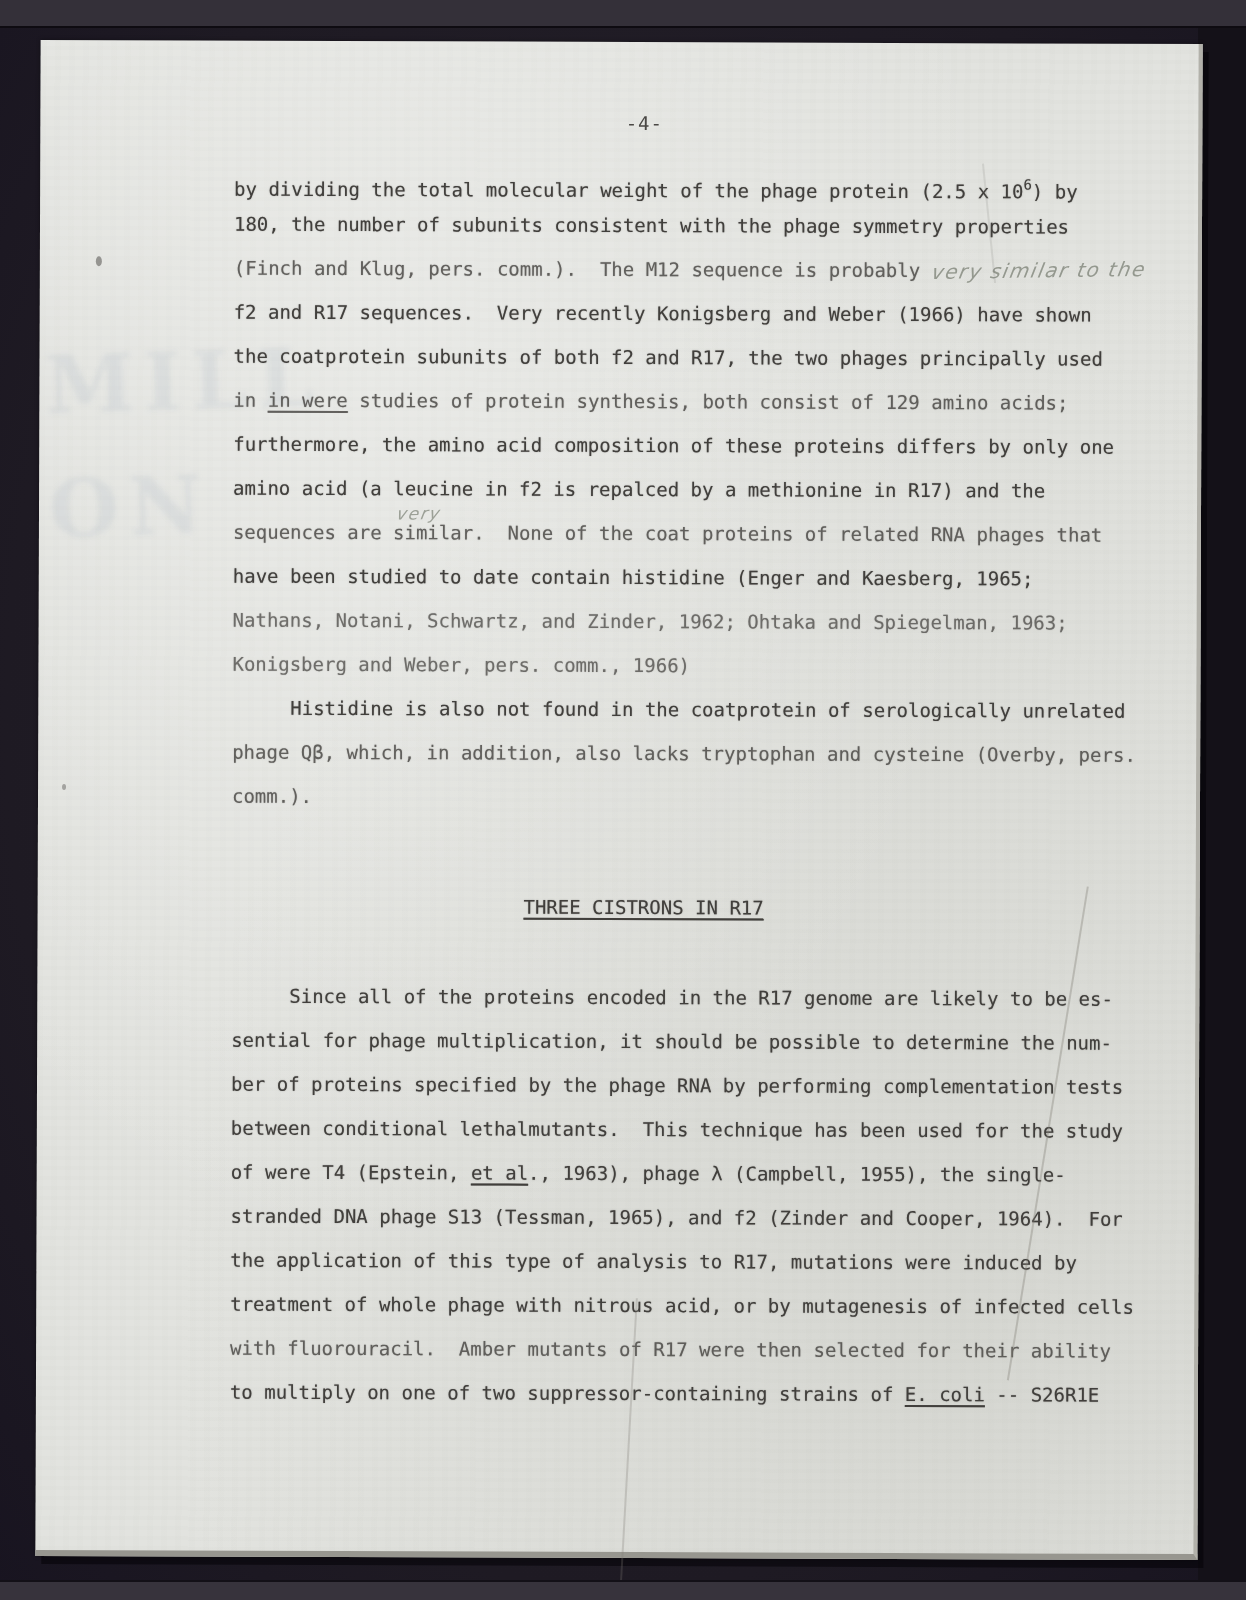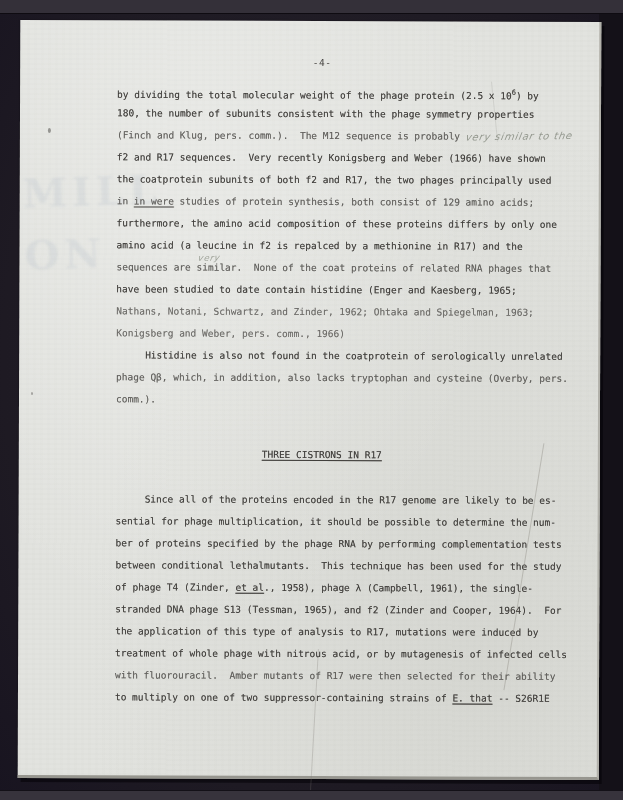--- a/index.html
+++ b/index.html
@@ -118,26 +118,26 @@
       <div class="line f">comm.).</div>
 
       <div class="sp1"></div>
       <div class="line center u">THREE CISTRONS IN R17</div>
       <div class="sp2"></div>
 
       <div class="line indent">Since all of the proteins encoded in the R17 genome are likely to be es-</div>
       <div class="line">sential for phage multiplication, it should be possible to determine the num-</div>
       <div class="line">ber of proteins specified by the phage RNA by performing complementation tests</div>
       <div class="line">between conditional lethalmutants.  This technique has been used for the study</div>
-      <div class="line"><span>of phage T4 (Zinder, </span><span class="u">et al</span><span>., 1958), phage λ (Campbell, 1961), the single-</span></div>
+      <div class="line"><span>of were T4 (Epstein, </span><span class="u">et al</span><span>., 1963), phage λ (Campbell, 1955), the single-</span></div>
       <div class="line">stranded DNA phage S13 (Tessman, 1965), and f2 (Zinder and Cooper, 1964).  For</div>
       <div class="line">the application of this type of analysis to R17, mutations were induced by</div>
       <div class="line">treatment of whole phage with nitrous acid, or by mutagenesis of infected cells</div>
       <div class="line f">with fluorouracil.  Amber mutants of R17 were then selected for their ability</div>
-      <div class="line"><span>to multiply on one of two suppressor-containing strains of </span><span class="u">E. that</span><span> -- S26R1E</span></div>
+      <div class="line"><span>to multiply on one of two suppressor-containing strains of </span><span class="u">E. coli</span><span> -- S26R1E</span></div>
 
     </div>
 
     <div class="crease1"></div>
     <div class="crease2"></div>
     <div class="crease3"></div>
     <div class="speck1"></div>
     <div class="speck2"></div>
   </div>
 </div>

